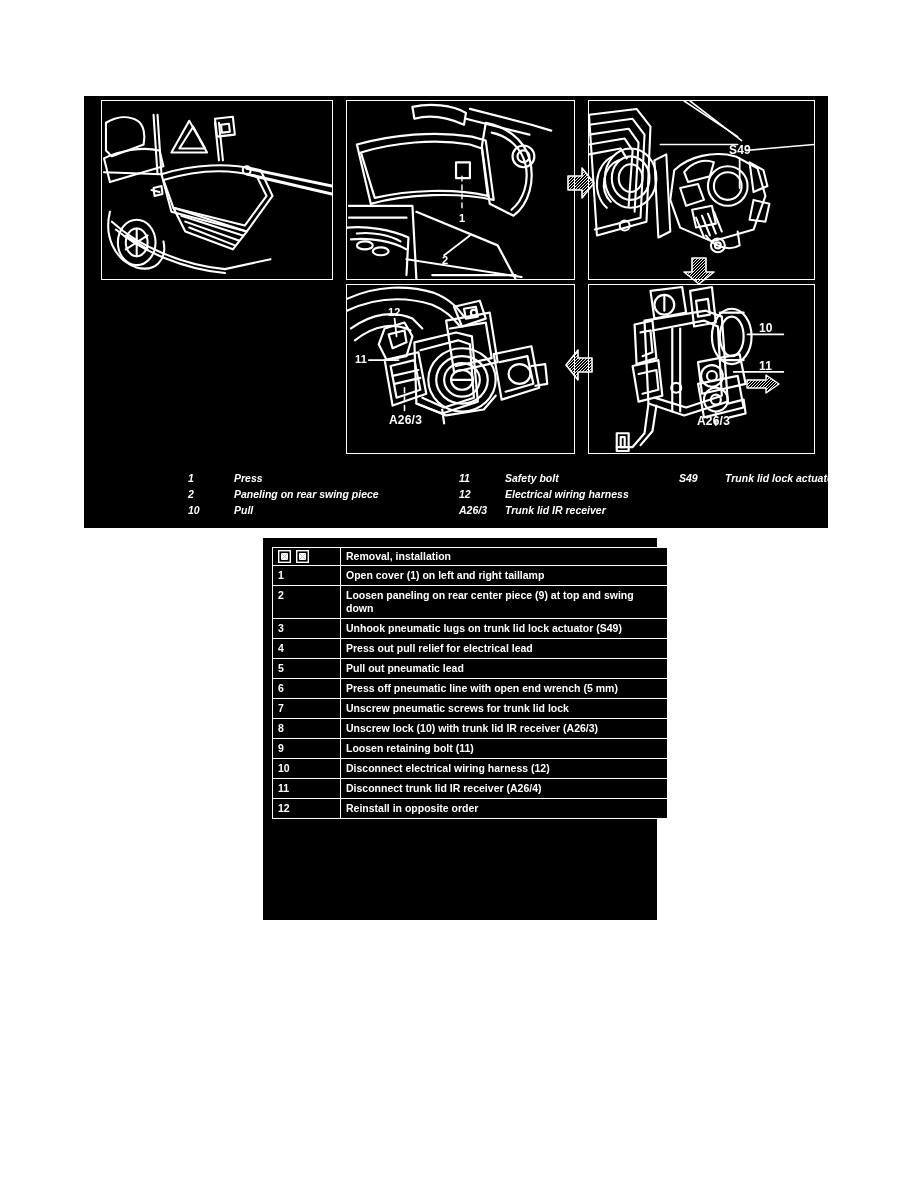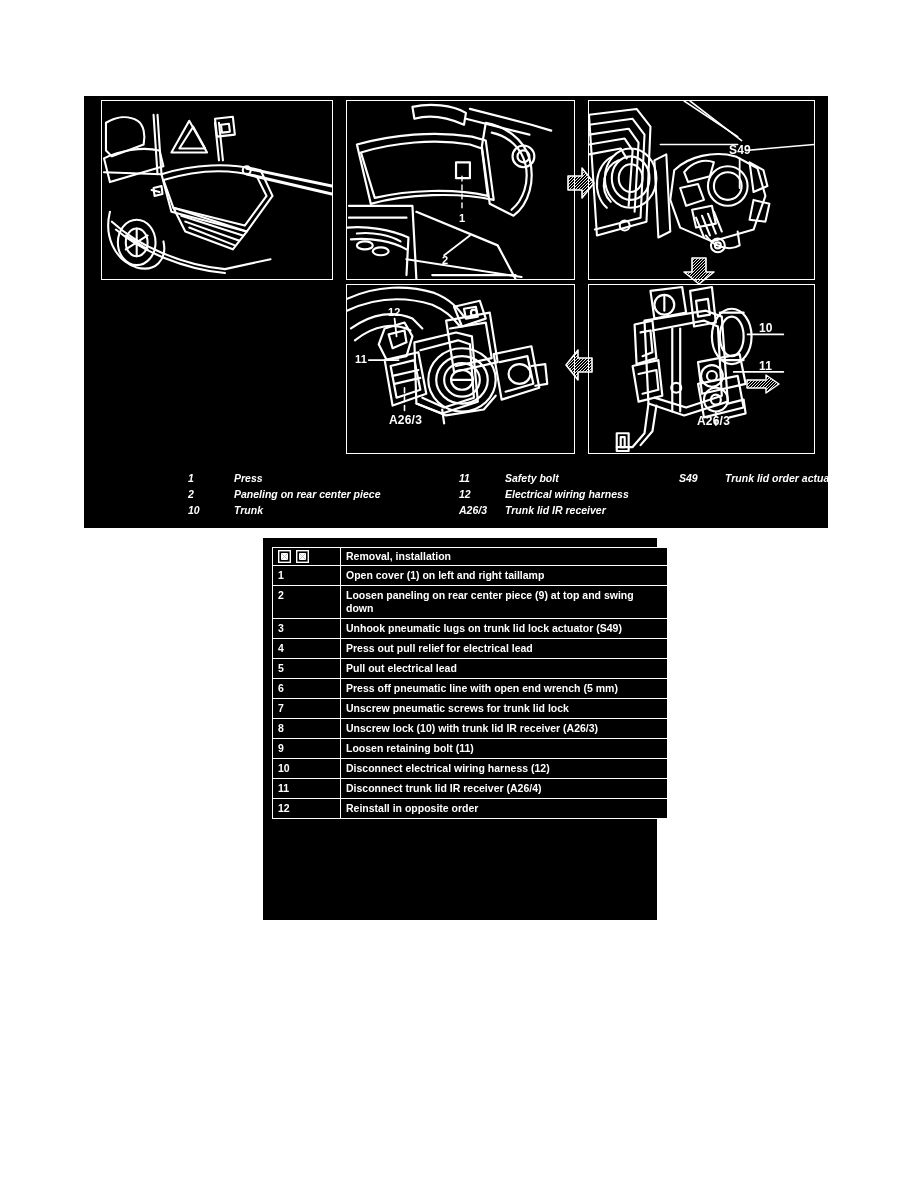--- a/index.html
+++ b/index.html
@@ -420,25 +420,25 @@
 
     <div id="legend">
 
       <div class="legend-col" id="legend-col-1">
         <div class="legend-row">
           <span class="legend-key">1</span>
           <span class="legend-val">Press</span>
         </div>
         <div class="legend-row">
           <span class="legend-key">2</span>
-          <span class="legend-val">Paneling on rear center piece</span>
+          <span class="legend-val">Paneling on rear swing piece</span>
         </div>
         <div class="legend-row">
           <span class="legend-key">10</span>
-          <span class="legend-val">Trunk</span>
+          <span class="legend-val">Pull</span>
         </div>
       </div>
 
       <div class="legend-col" id="legend-col-2">
         <div class="legend-row">
           <span class="legend-key">11</span>
           <span class="legend-val">Safety bolt</span>
         </div>
         <div class="legend-row">
           <span class="legend-key">12</span>
@@ -446,21 +446,21 @@
         </div>
         <div class="legend-row">
           <span class="legend-key">A26/3</span>
           <span class="legend-val">Trunk lid IR receiver</span>
         </div>
       </div>
 
       <div class="legend-col" id="legend-col-3">
         <div class="legend-row">
           <span class="legend-key">S49</span>
-          <span class="legend-val">Trunk lid order actuator</span>
+          <span class="legend-val">Trunk lid lock actuator</span>
         </div>
       </div>
 
     </div>
 
   </div>
 
   <div id="table-plate">
     <table id="steps-table">
       <tbody>
@@ -497,21 +497,21 @@
         <tr>
           <td class="col-step">3</td>
           <td class="col-text">Unhook pneumatic lugs on trunk lid lock actuator (S49)</td>
         </tr>
         <tr>
           <td class="col-step">4</td>
           <td class="col-text">Press out pull relief for electrical lead</td>
         </tr>
         <tr>
           <td class="col-step">5</td>
-          <td class="col-text">Pull out electrical lead</td>
+          <td class="col-text">Pull out pneumatic lead</td>
         </tr>
         <tr>
           <td class="col-step">6</td>
           <td class="col-text">Press off pneumatic line with open end wrench (5 mm)</td>
         </tr>
         <tr>
           <td class="col-step">7</td>
           <td class="col-text">Unscrew pneumatic screws for trunk lid lock</td>
         </tr>
         <tr>

